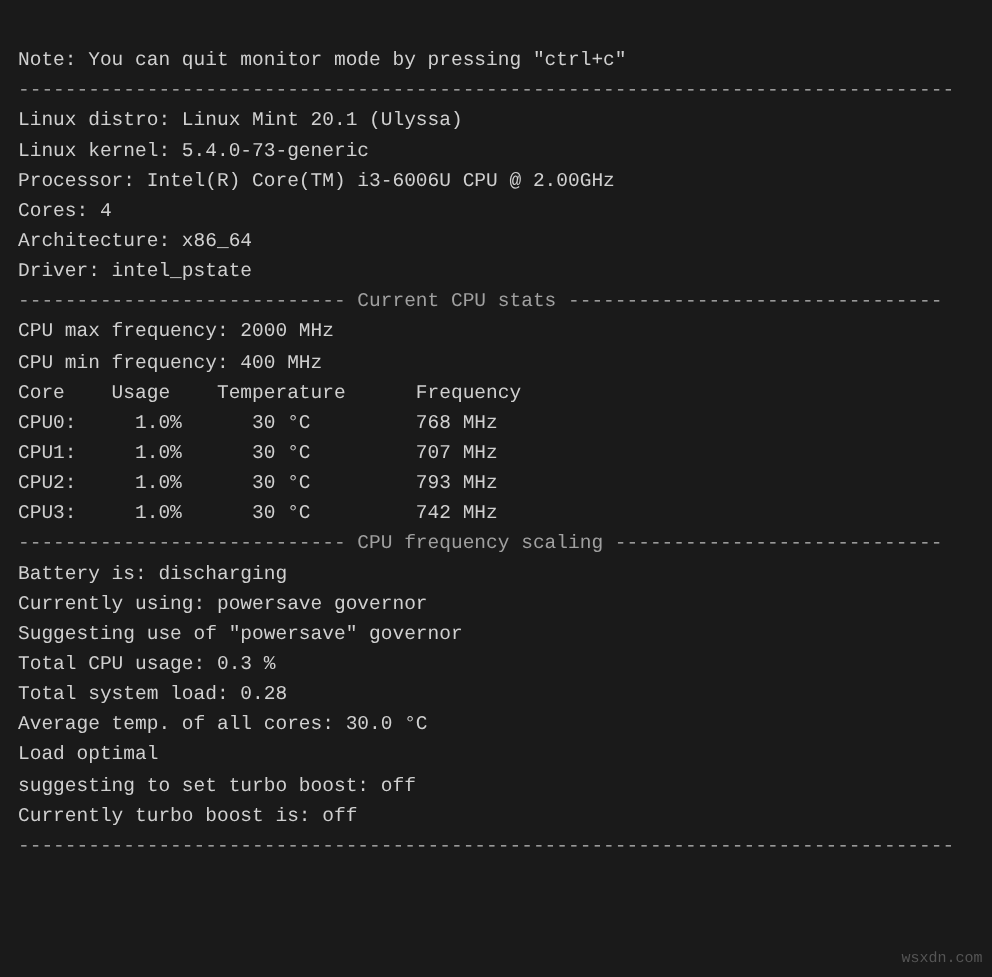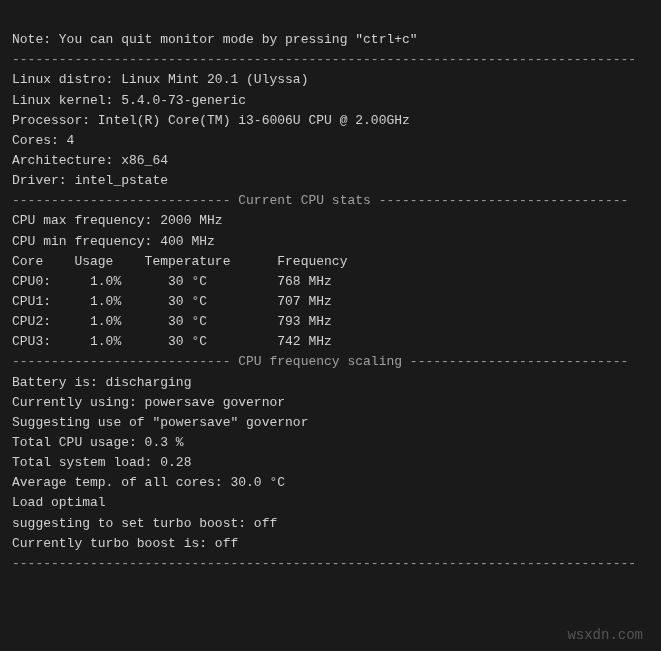--- a/index.html
+++ b/index.html
@@ -23,22 +23,22 @@
       white-space: pre;
     }
 
     .line {
       display: block;
     }
 
     .watermark {
       position: fixed;
       bottom: 4px;
-      right: 18px;
-      font-size: 14px;
+      right: 6px;
+      font-size: 10px;
       color: #555;
     }
   </style>
 </head>
 <body>
 
 <div class="terminal-content">
 <span class="line">Note: You can quit monitor mode by pressing "ctrl+c"</span><span class="line" style="color: rgb(160, 160, 160);">--------------------------------------------------------------------------------</span><span class="line"></span><span class="line">Linux distro: Linux Mint 20.1 (Ulyssa)</span><span class="line">Linux kernel: 5.4.0-73-generic</span><span class="line">Processor: Intel(R) Core(TM) i3-6006U CPU @ 2.00GHz</span><span class="line">Cores: 4</span><span class="line">Architecture: x86_64</span><span class="line">Driver: intel_pstate</span><span class="line"></span><span class="line" style="color: rgb(160, 160, 160);">---------------------------- Current CPU stats --------------------------------</span><span class="line"></span><span class="line">CPU max frequency: 2000 MHz</span><span class="line">CPU min frequency: 400 MHz</span><span class="line"></span><span class="line">Core    Usage    Temperature      Frequency</span><span class="line">CPU0:     1.0%      30 °C         768 MHz</span><span class="line">CPU1:     1.0%      30 °C         707 MHz</span><span class="line">CPU2:     1.0%      30 °C         793 MHz</span><span class="line">CPU3:     1.0%      30 °C         742 MHz</span><span class="line"></span><span class="line" style="color: rgb(160, 160, 160);">---------------------------- CPU frequency scaling ----------------------------</span><span class="line"></span><span class="line">Battery is: discharging</span><span class="line"></span><span class="line">Currently using: powersave governor</span><span class="line">Suggesting use of "powersave" governor</span><span class="line"></span><span class="line">Total CPU usage: 0.3 %</span><span class="line">Total system load: 0.28</span><span class="line">Average temp. of all cores: 30.0 °C</span><span class="line"></span><span class="line">Load optimal</span><span class="line">suggesting to set turbo boost: off</span><span class="line">Currently turbo boost is: off</span><span class="line"></span><span class="line" style="color: rgb(160, 160, 160);">--------------------------------------------------------------------------------</span></div>
 
 <div class="watermark">wsxdn.com</div>

